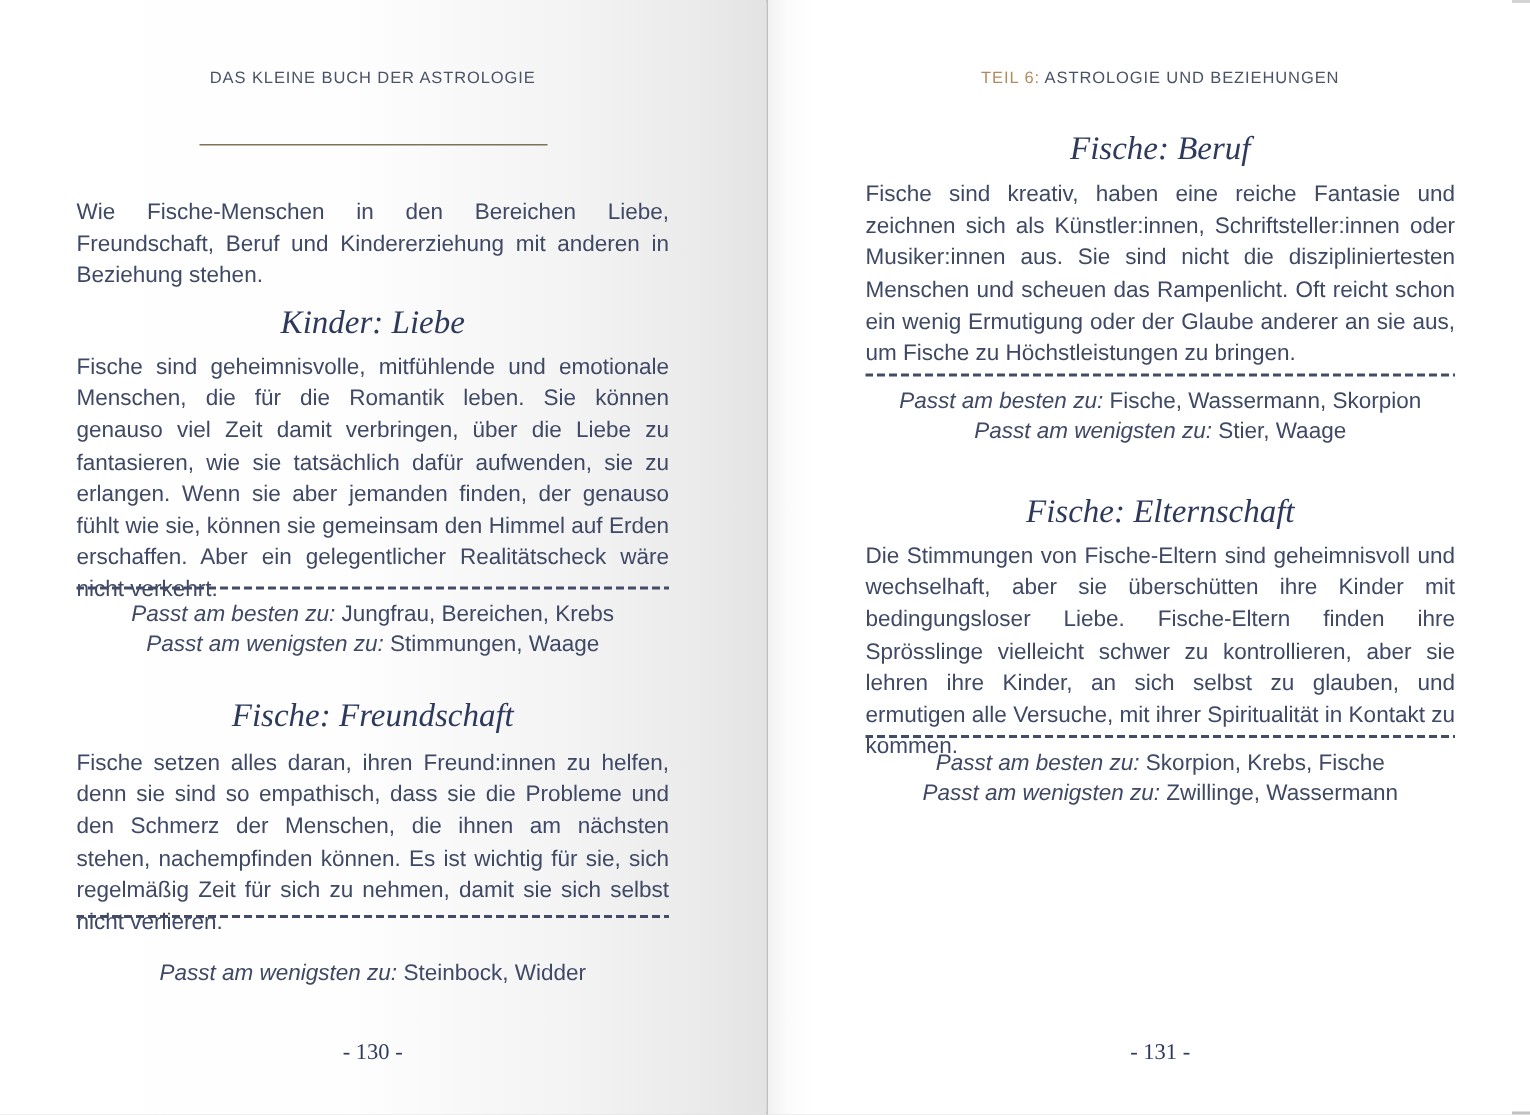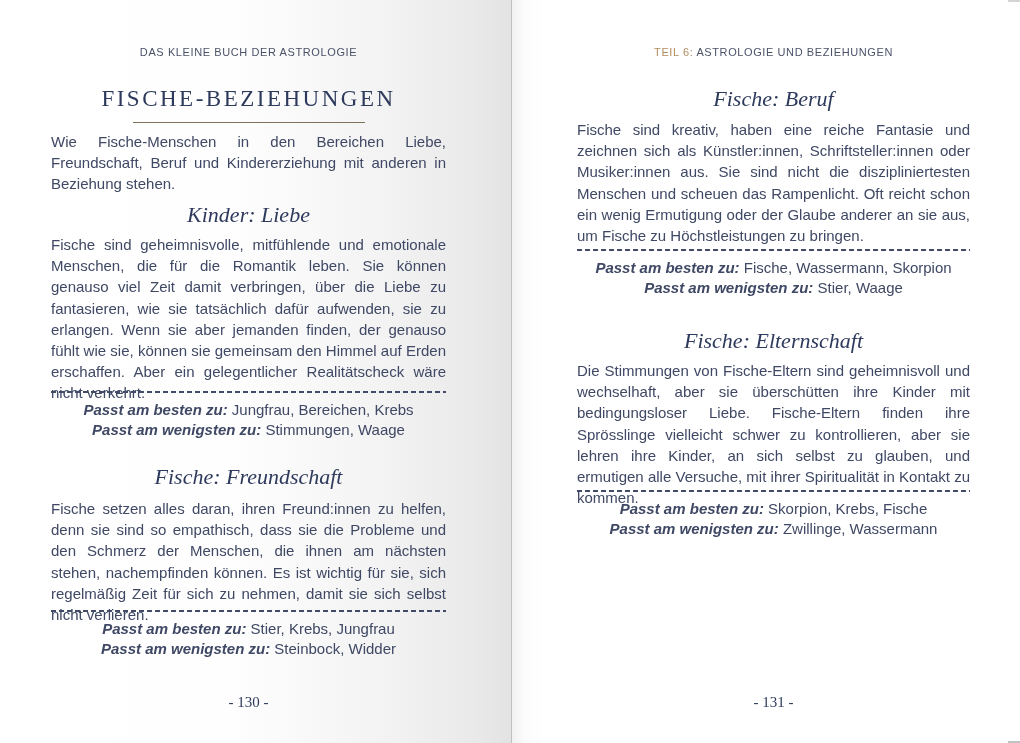--- a/index.html
+++ b/index.html
@@ -92,21 +92,21 @@
   }
 
   .compat-line {
     font-size: 15px;
     line-height: 19px;
     color: var(--body-text, #3f4864);
     text-align: center;
     white-space: nowrap;
   }
   .compat-label {
-    font-weight: bold;
+    font-weight: normal;
     font-style: italic;
   }
 
   .page-number {
     font-family: "Liberation Serif", "DejaVu Serif", serif;
     font-size: 15px;
     color: var(--heading, #2e3a5c);
     text-align: center;
   }
 </style>
@@ -114,45 +114,40 @@
 <body>
 
 <div class="spread">
 
   <div class="page page-left">
     <div class="col col-left">
 
       <div class="abs running-header" style="top:46px">DAS KLEINE BUCH DER ASTROLOGIE</div>
 
       <div class="abs" style="top:86px">
-        <div class="chapter-title">FISCHE-BEZIEHUNGEN</div>
         <div class="title-rule"></div>
       </div>
 
       <div class="abs intro" style="top:131px" lang="de">Wie Fische-Menschen in den Bereichen Liebe, Freundschaft, Beruf und Kindererziehung mit anderen in Beziehung stehen.</div>
 
       <div class="abs section-heading" style="top:202px">Kinder: Liebe</div>
       <div class="abs body-text" style="top:234px" lang="de">Fische sind geheimnisvolle, mitfühlende und emotionale Menschen, die für die Romantik leben. Sie können genauso viel Zeit damit verbringen, über die Liebe zu fantasieren, wie sie tatsächlich dafür aufwenden, sie zu erlangen. Wenn sie aber jemanden finden, der genauso fühlt wie sie, können sie gemeinsam den Himmel auf Erden erschaffen. Aber ein gelegentlicher Realitätscheck wäre nicht verkehrt.</div>
       <div class="abs dash-rule" style="top:391px"></div>
       <div class="abs compat-line" style="top:400px">
         <span class="compat-label">Passt am besten zu:</span>
         <span>Jungfrau, Bereichen, Krebs</span>
       </div>
       <div class="abs compat-line" style="top:420px">
         <span class="compat-label">Passt am wenigsten zu:</span>
         <span>Stimmungen, Waage</span>
       </div>
 
       <div class="abs section-heading" style="top:464px">Fische: Freundschaft</div>
       <div class="abs body-text" style="top:498px" lang="de">Fische setzen alles daran, ihren Freund:innen zu helfen, denn sie sind so empathisch, dass sie die Probleme und den Schmerz der Menschen, die ihnen am nächsten stehen, nachempfinden können. Es ist wichtig für sie, sich regelmäßig Zeit für sich zu nehmen, damit sie sich selbst nicht verlieren.</div>
       <div class="abs dash-rule" style="top:610px"></div>
-      <div class="abs compat-line" style="top:619px">
-        <span class="compat-label">Passt am besten zu:</span>
-        <span>Stier, Krebs, Jungfrau</span>
-      </div>
       <div class="abs compat-line" style="top:639px">
         <span class="compat-label">Passt am wenigsten zu:</span>
         <span>Steinbock, Widder</span>
       </div>
 
       <div class="abs page-number" style="top:694px">- 130 -</div>
     </div>
   </div>
 
   <div class="spine"></div>

